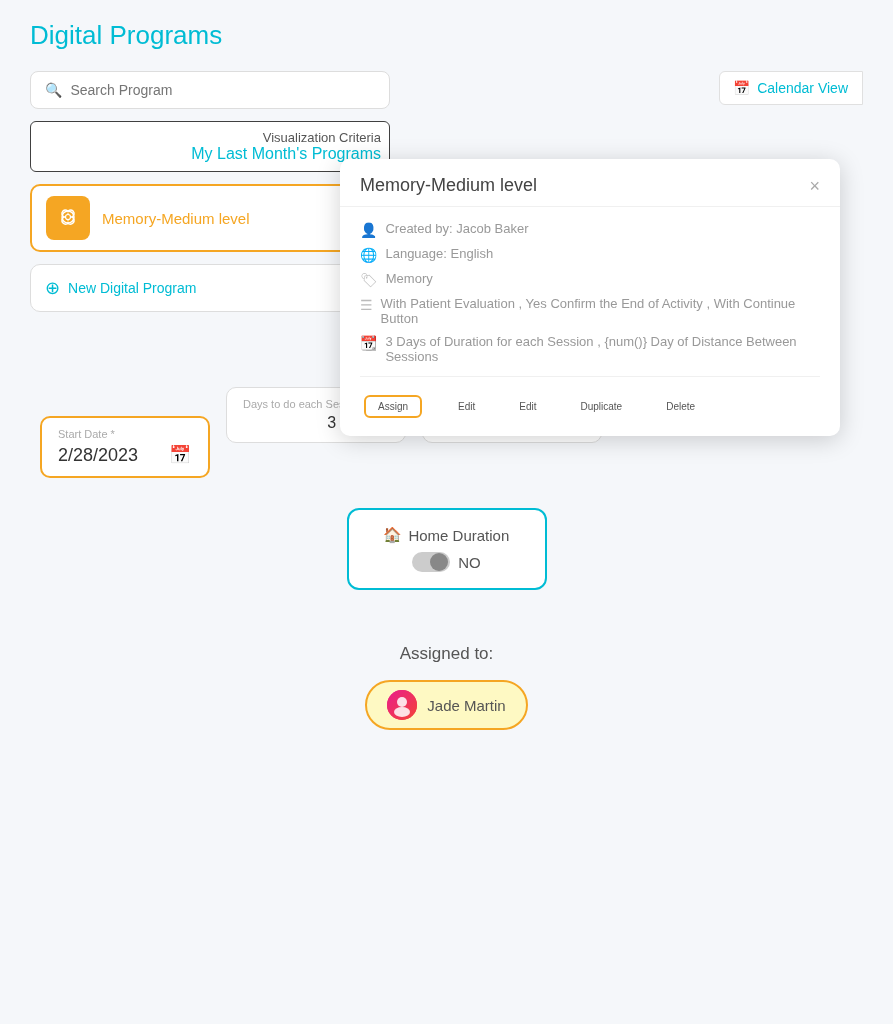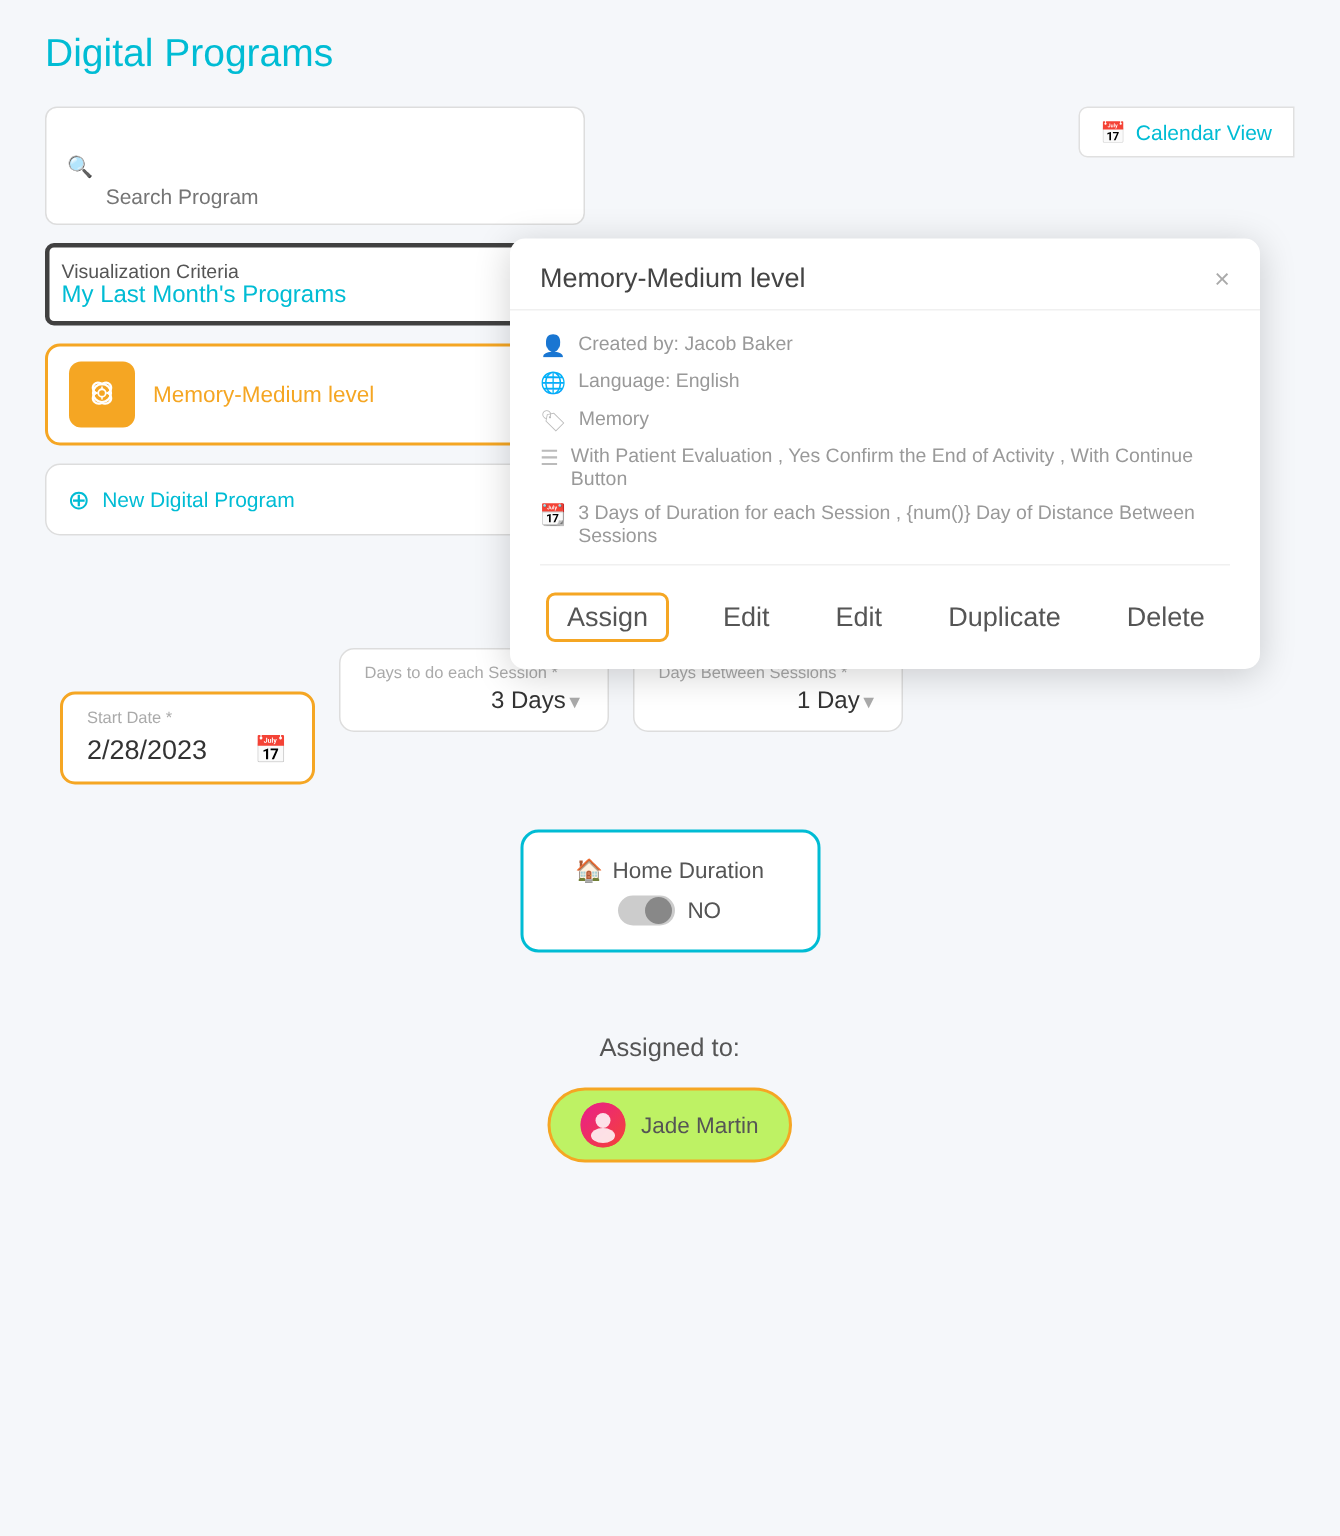--- a/index.html
+++ b/index.html
@@ -52,29 +52,28 @@
       gap: 8px;
       background: #fff;
       margin-bottom: 12px;
     }
     .search-box input {
       border: none;
       outline: none;
       font-size: 14px;
       color: #888;
       width: 100%;
-      margin-top: 41px;
     }
     .search-icon { color: #bbb; font-size: 14px; }
 
     .visualization-box {
-      text-align: left;
+      text-align: right;
       padding: 8px;
       background: #fff;
-      border: 3px solid #404040;
+      border: 1px solid #404040;
       border-radius: 6px;
       margin-bottom: 12px;
     }
     .visualization-box .label {
       font-size: 13px;
       color: #555;
     }
     .visualization-box .sublabel {
       font-size: 16px;
       color: #00bcd4;
@@ -208,21 +207,21 @@
 
     .popup-actions {
       display: flex;
       gap: 28px;
       align-items: center;
       padding: 4px 0 4px 4px;
     }
     .popup-action-btn {
       background: none;
       border: none;
-      font-size: 18px;
+      font-size: 10px;
       color: #555;
       cursor: pointer;
       padding: 4px 8px;
       text-align: center;
     }
     .popup-action-btn.assign-btn {
       border: 2px solid #f5a623;
       border-radius: 6px;
       color: #555;
       padding: 4px 12px;
@@ -358,21 +357,21 @@
       font-weight: 400;
     }
 
     .user-badge {
       display: inline-flex;
       align-items: center;
       gap: 10px;
       border: 2.5px solid #f5a623;
       border-radius: 30px;
       padding: 8px 20px;
-      background: #bef264;
+      background: #fef9c3;
       cursor: pointer;
     }
     .user-avatar {
       width: 30px;
       height: 30px;
       border-radius: 50%;
       background: linear-gradient(135deg, #e91e8c, #f44336);
       display: flex;
       align-items: center;
       justify-content: center;

